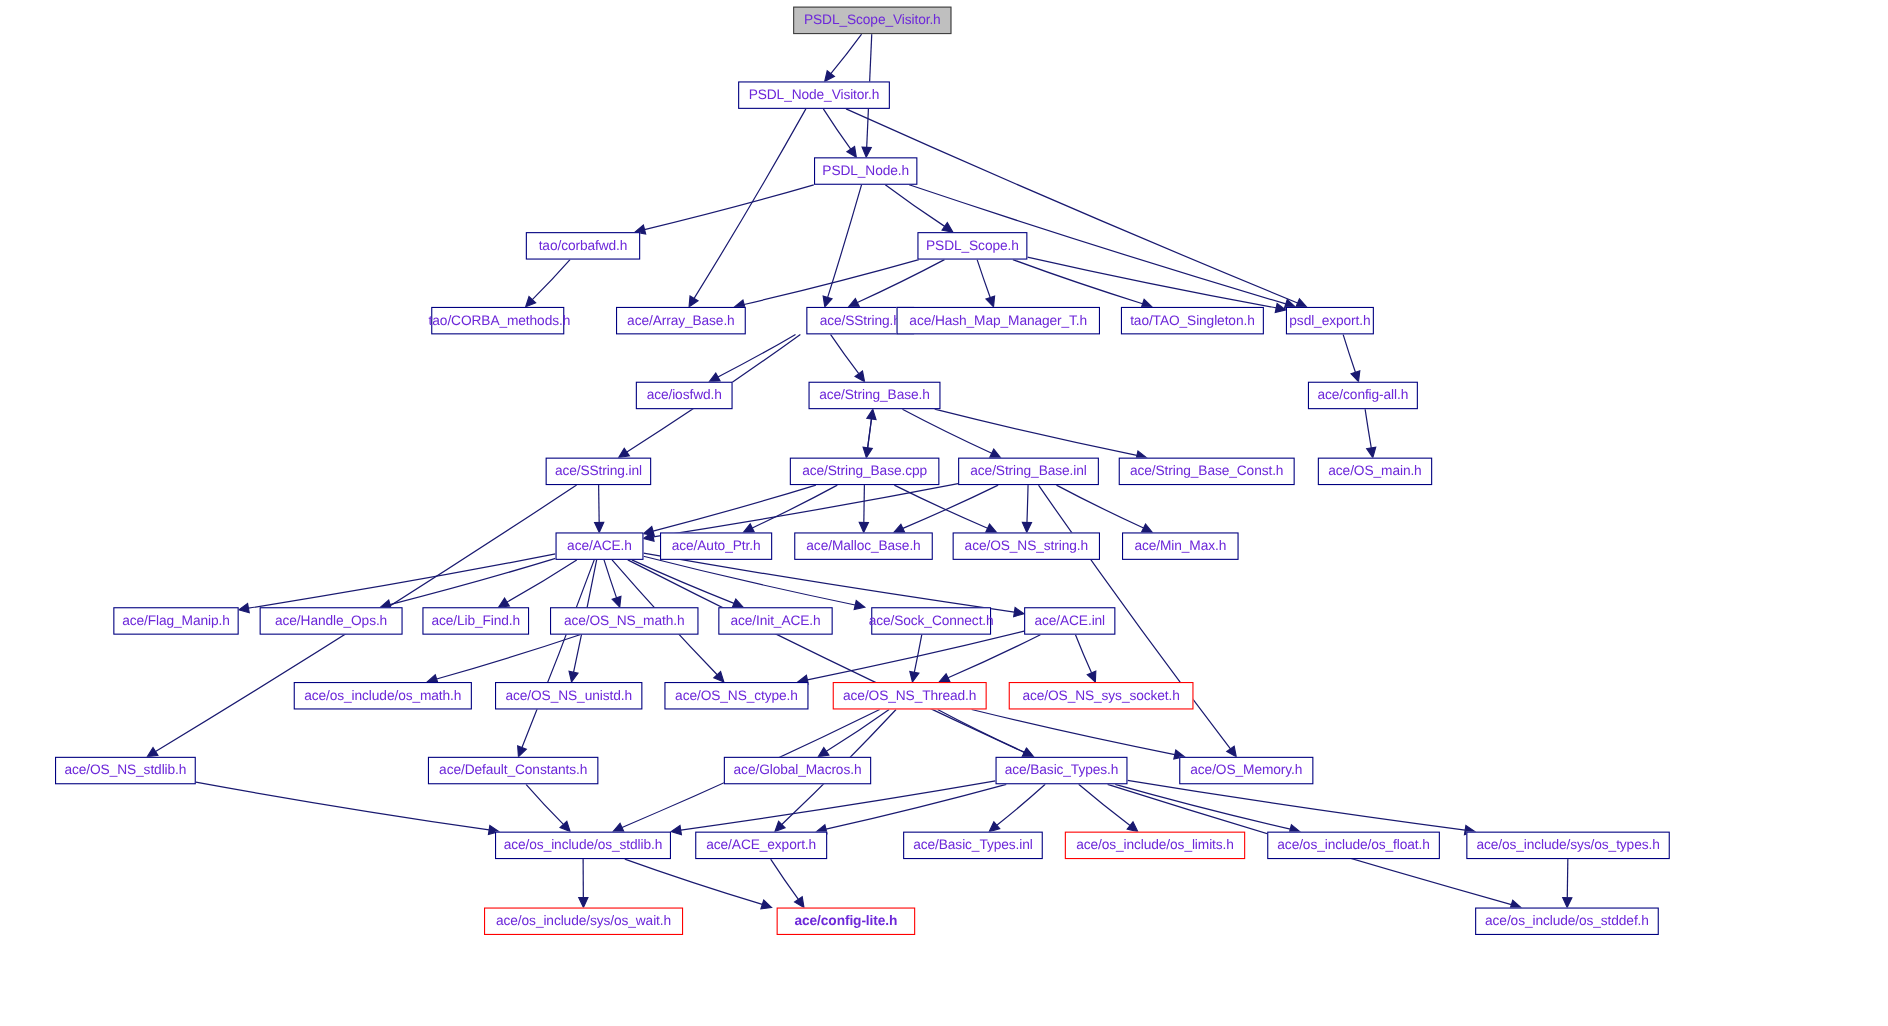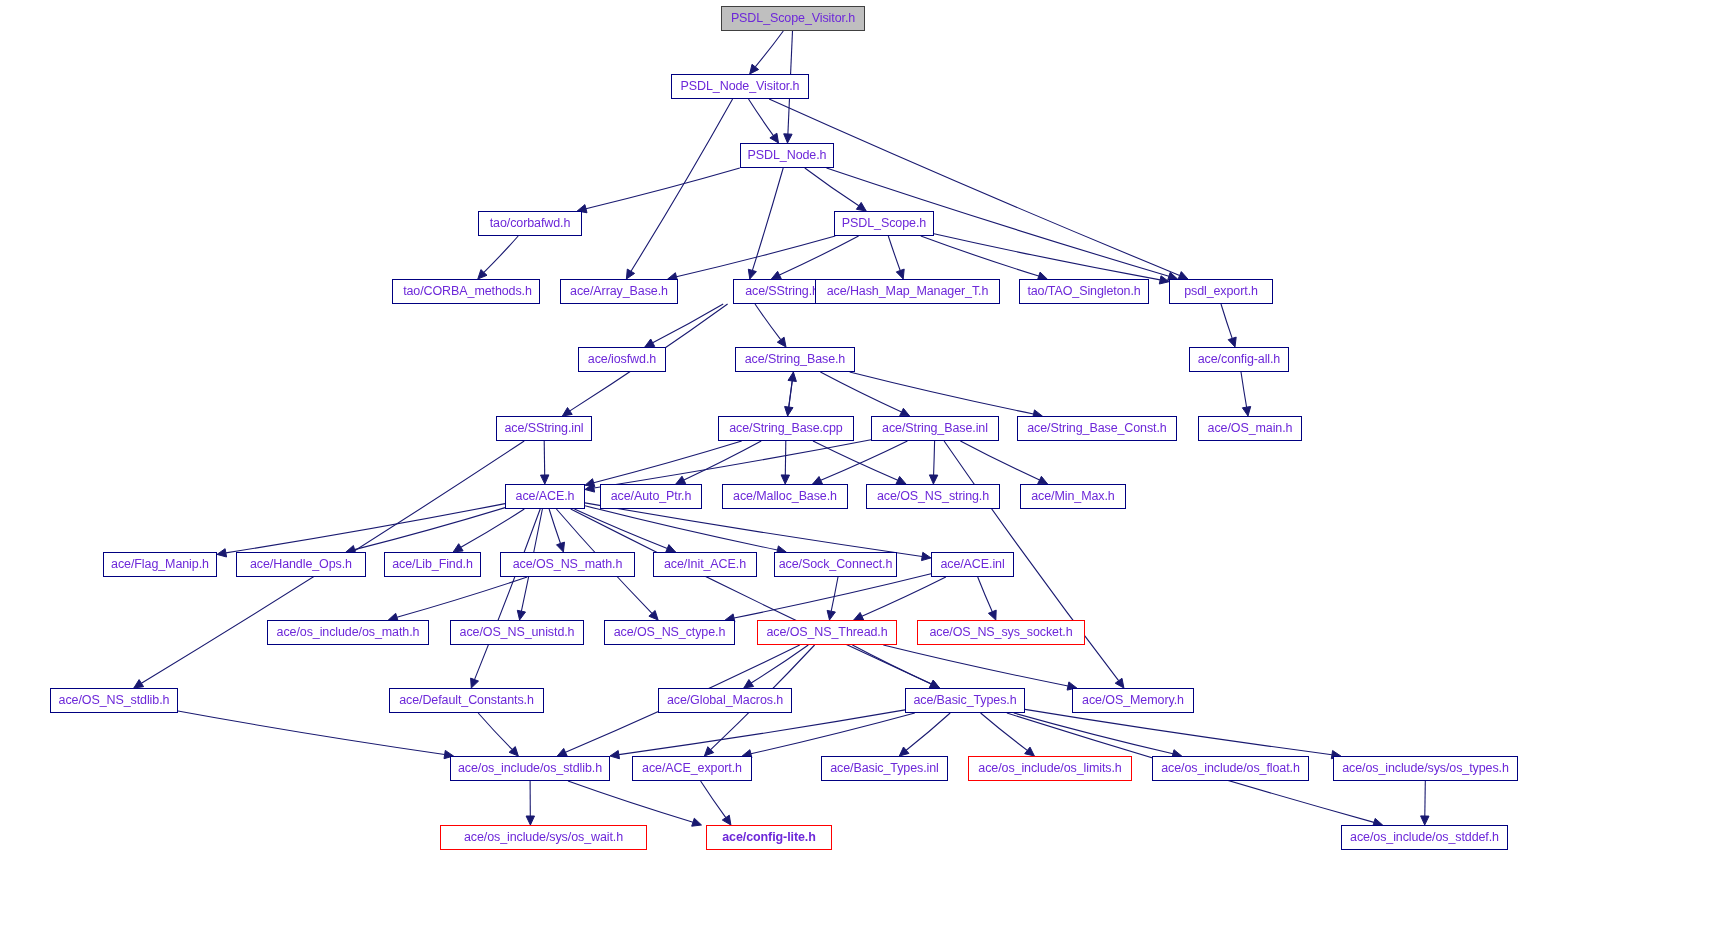--- a/index.html
+++ b/index.html
@@ -169,36 +169,36 @@
       </div>
       <div class="node" style="left: 740px; top: 143px; width: 94px;">
         <span>PSDL_Node.h</span>
       </div>
       <div class="node" style="left: 478px; top: 211px; width: 104px;">
         <span>tao/corbafwd.h</span>
       </div>
       <div class="node" style="left: 834px; top: 211px; width: 100px;">
         <span>PSDL_Scope.h</span>
       </div>
-      <div class="node" style="left: 392px; top: 279px; width: 148px; padding-left: 10px;">
+      <div class="node" style="left: 392px; top: 279px; width: 121px; padding-left: 10px;">
         <span>tao/CORBA_methods.h</span>
       </div>
       <div class="node" style="left: 560px; top: 279px; width: 118px;">
         <span>ace/Array_Base.h</span>
       </div>
       <div class="node" style="left: 697px; top: 279px; width: 98px; margin-left: 36px;">
         <span>ace/SString.h</span>
       </div>
       <div class="node" style="left: 815px; top: 279px; width: 185px;">
         <span>ace/Hash_Map_Manager_T.h</span>
       </div>
       <div class="node" style="left: 1019px; top: 279px; width: 130px;">
         <span>tao/TAO_Singleton.h</span>
       </div>
-      <div class="node" style="left: 1169px; top: 279px; width: 104px;">
+      <div class="node" style="left: 1169px; top: 279px; width: 80px;">
         <span>psdl_export.h</span>
       </div>
       <div class="node" style="left: 578px; top: 347px; width: 88px;">
         <span>ace/iosfwd.h</span>
       </div>
       <div class="node" style="left: 735px; top: 347px; width: 120px;">
         <span>ace/String_Base.h</span>
       </div>
       <div class="node" style="left: 1189px; top: 347px; width: 100px;">
         <span>ace/config-all.h</span>
@@ -241,21 +241,21 @@
       </div>
       <div class="node" style="left: 384px; top: 552px; width: 97px;">
         <span>ace/Lib_Find.h</span>
       </div>
       <div class="node" style="left: 500px; top: 552px; width: 135px;">
         <span>ace/OS_NS_math.h</span>
       </div>
       <div class="node" style="left: 653px; top: 552px; width: 104px;">
         <span>ace/Init_ACE.h</span>
       </div>
-      <div class="node" style="left: 774px; top: 552px; width: 123px;">
+      <div class="node" style="left: 792px; top: 552px; width: 109px;">
         <span>ace/Sock_Connect.h</span>
       </div>
       <div class="node" style="left: 931px; top: 552px; width: 83px;">
         <span>ace/ACE.inl</span>
       </div>
       <div class="node" style="left: 267px; top: 620px; width: 162px;">
         <span>ace/os_include/os_math.h</span>
       </div>
       <div class="node" style="left: 450px; top: 620px; width: 134px;">
         <span>ace/OS_NS_unistd.h</span>
@@ -295,21 +295,21 @@
       </div>
       <div class="node red" style="left: 968px; top: 756px; width: 164px;">
         <span>ace/os_include/os_limits.h</span>
       </div>
       <div class="node" style="left: 1152px; top: 756px; width: 157px;">
         <span>ace/os_include/os_float.h</span>
       </div>
       <div class="node" style="left: 1333px; top: 756px; width: 185px;">
         <span>ace/os_include/sys/os_types.h</span>
       </div>
-      <div class="node red" style="left: 440px; top: 825px; width: 207px; justify-content: center;">
+      <div class="node red" style="left: 440px; top: 825px; width: 181px; justify-content: center;">
         <span>ace/os_include/sys/os_wait.h</span>
       </div>
       <div class="node red" style="left: 706px; top: 825px; width: 126px; font-weight: bold;">
         <span>ace/config-lite.h</span>
       </div>
       <div class="node" style="left: 1341px; top: 825px; width: 167px;">
         <span>ace/os_include/os_stddef.h</span>
       </div>
     </div>
 </div>

